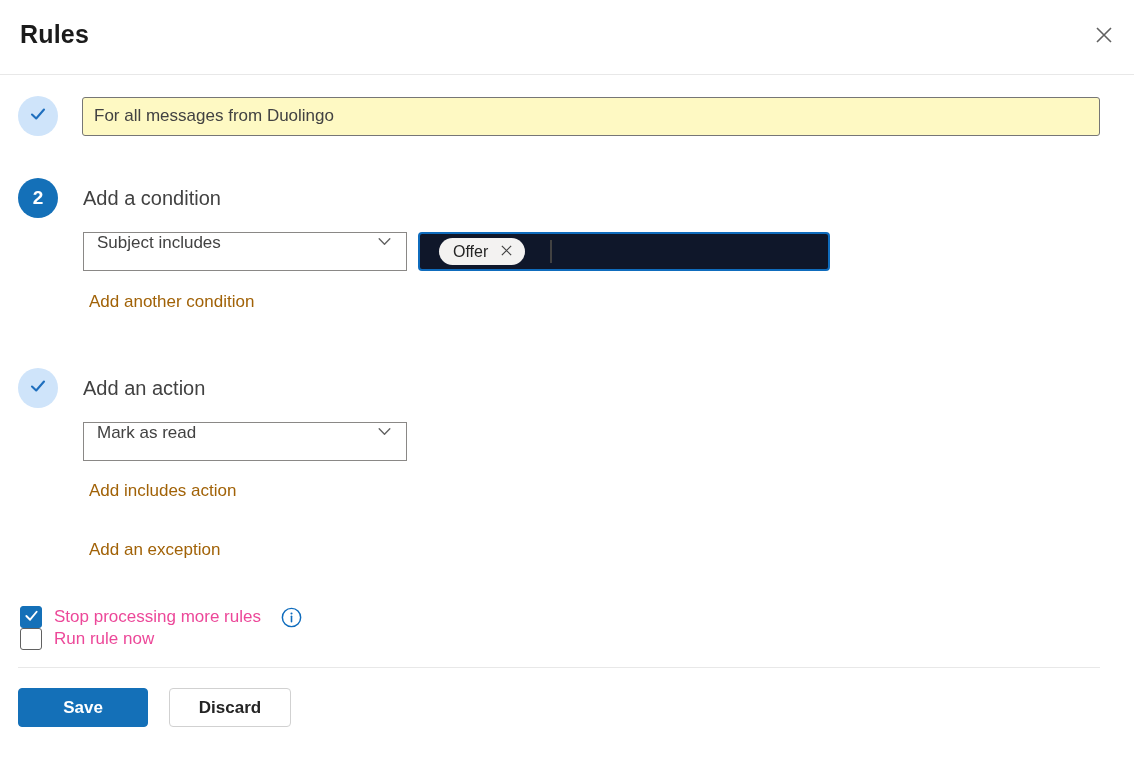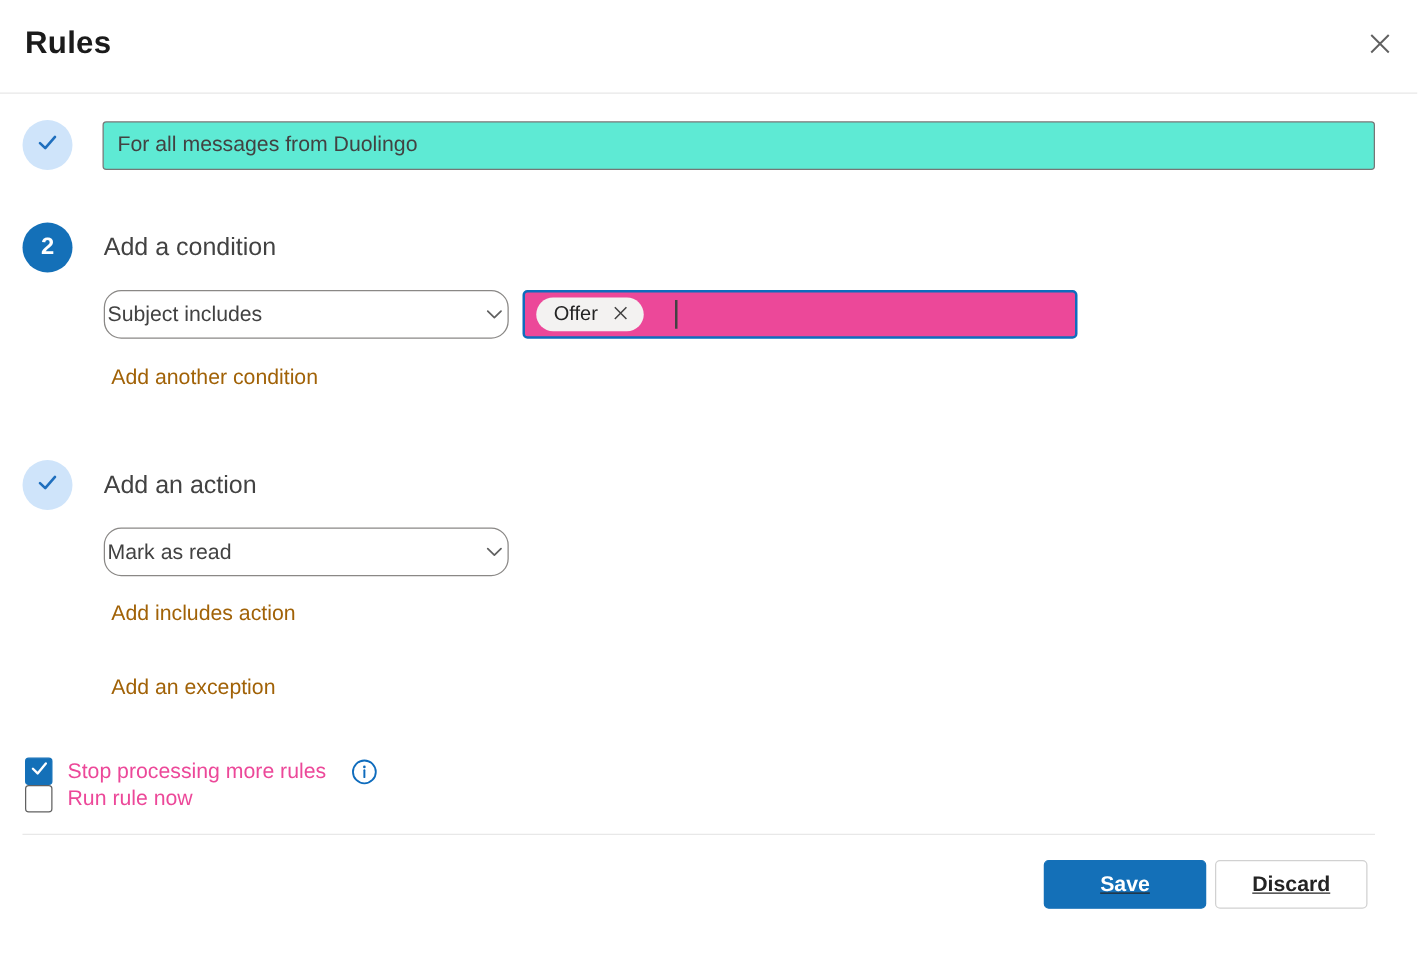--- a/index.html
+++ b/index.html
@@ -32,38 +32,38 @@
     display: flex; align-items: center; justify-content: center;
   }
   .badge.light { background: #cfe4fa; color: #1f6fbe; }
   .badge.solid { background: #1470b8; color: #ffffff; font-size: 19px; font-weight: 600; }
   .name-row { margin-top: 21px; gap: 24px; }
   .text-input {
     flex: 1; height: 39px;
     border: 1px solid #767676; border-radius: 3px;
     padding: 0 11px; font-size: 17px; color: #424242;
     font-family: "Liberation Sans", sans-serif;
-    outline: none; background: #5eead4;
+    outline: none; background: #fef9c3;
   }
   .step-row { gap: 25px; margin-top: 42px; }
   .step-row.action { margin-top: 56px; }
   .step-heading { font-size: 20px; font-weight: 400; color: #424242; }
   .controls-row { margin-left: 65px; margin-top: 14px; display: flex; gap: 11px; }
   .dropdown {
     width: 324px; height: 39px;
-    border: 1px solid #8a8886; border-radius: 14px; background: #fff;
-    display: flex; align-items: center; justify-content: space-between;
-    padding: 0 2px; font-size: 17px; color: #424242; cursor: pointer;
+    border: 1px solid #8a8886; border-radius: 0; background: #fff;
+    display: flex; justify-content: space-between;
+    padding: 0 13px; font-size: 17px; color: #424242; cursor: pointer;
     font-family: "Liberation Sans", sans-serif;
   }
   .chevron { color: #616161; display: flex; }
   .tag-input {
-    width: 444px; height: 39px;
+    width: 412px; height: 39px;
     border: 2px solid #0f6cbd; border-radius: 4px;
-    display: flex; align-items: center; padding-left: 9px; background: #ec4899;
+    display: flex; align-items: center; padding-left: 19px; background: #0f172a;
   }
   .tag-pill {
     height: 27px; background: #f3f2f1; border-radius: 14px;
     display: flex; align-items: center; gap: 12px;
     padding: 0 12px 0 14px; font-size: 16px; color: #242424;
   }
   .tag-dismiss {
     background: none; border: none; cursor: pointer; color: #424242;
     display: flex; align-items: center; padding: 0;
   }
@@ -85,21 +85,21 @@
     display: flex; align-items: center; justify-content: center; color: transparent;
   }
   .checkbox.checked { background: #1470b8; border-color: #1470b8; color: #ffffff; }
   .option-label { margin-left: 12px; font-size: 17px; color: #ec4899; }
   .info-btn {
     background: none; border: none; cursor: pointer; color: #0f6cbd;
     margin-left: 20px; display: flex; align-items: center; padding: 0;
   }
   
   .footer-divider { border: none; border-top: 1px solid #e8e8e8; margin-top: 17px; }
-  .footer { display: flex; justify-content: flex-end; gap: 7px; padding: 20px 6px 0 0; text-decoration: underline; }
+  .footer { display: flex; gap: 21px; padding: 20px 6px 0 0; }
   .btn {
     height: 39px; border-radius: 4px; font-size: 17px; font-weight: 700;
     cursor: pointer; font-family: "Liberation Sans", sans-serif;
   }
   .btn.primary { width: 130px; background: #1470b8; color: #ffffff; border: 1px solid #1470b8; }
   .btn.secondary { width: 122px; background: #ffffff; color: #242424; border: 1px solid #d1d1d1; }
 </style>
 </head>
 <body>
 

